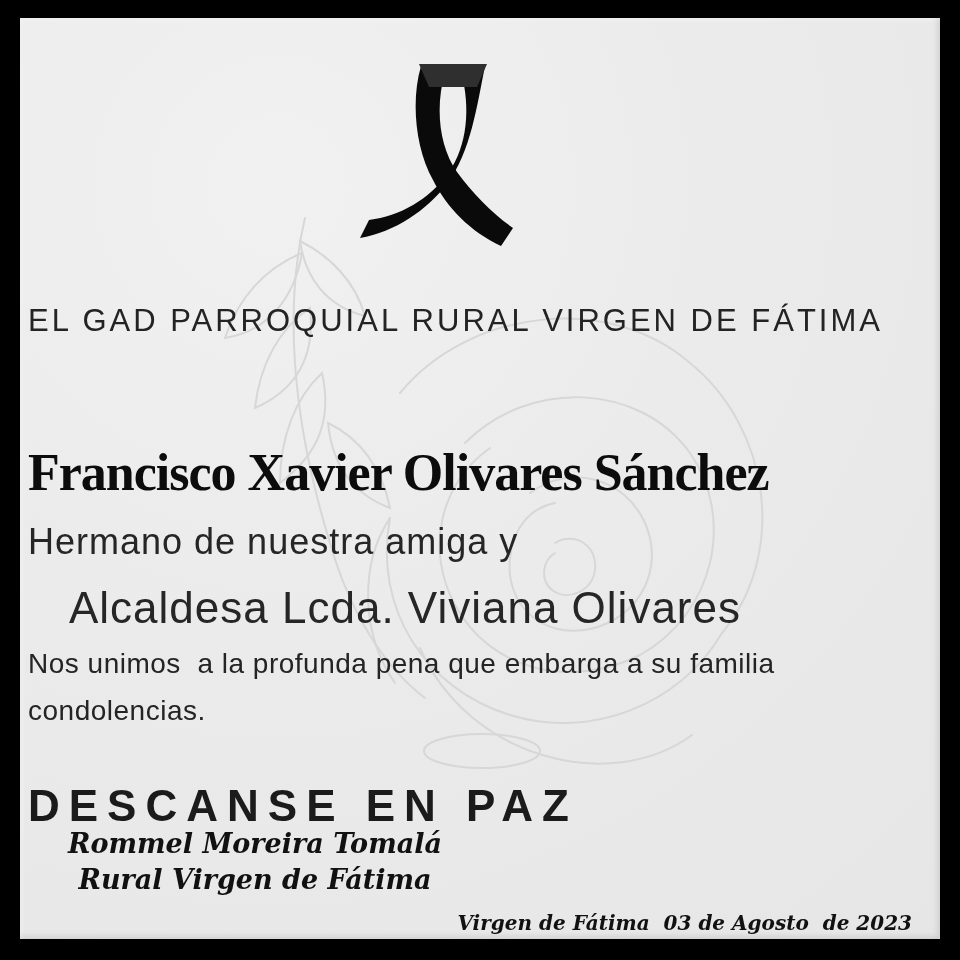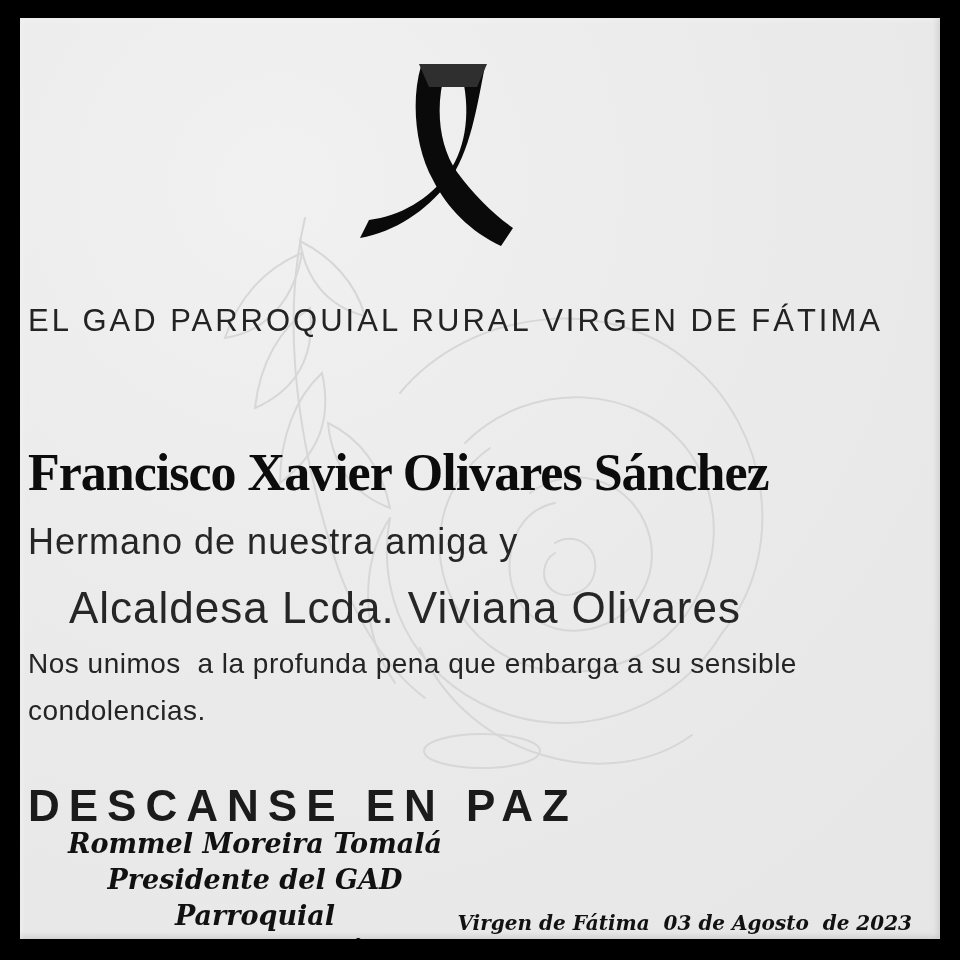--- a/index.html
+++ b/index.html
@@ -142,27 +142,26 @@
 
   <div class="txt org-line">EL GAD PARROQUIAL RURAL VIRGEN DE FÁTIMA</div>
 
 
   <div class="txt relation-1">Hermano de nuestra amiga y</div>
 
   <div class="txt deceased-name">Francisco Xavier Olivares Sánchez</div>
   <div class="txt relation-2">Alcaldesa Lcda. Viviana Olivares</div>
 
   <div class="txt condolence">
-    <div class="cond-line">Nos unimos  a la profunda pena que embarga a su sensible</div>
+    <div class="cond-line">Nos unimos  a la profunda pena que embarga a su familia</div>
     <div class="cond-line">condolencias.</div>
   </div>
 
   <div class="txt rip-line">DESCANSE EN PAZ</div>
 
   <div class="signature">
     <div>Rommel Moreira Tomalá</div>
-    <div>Presidente del GAD Parroquial</div>
     <div>Rural Virgen de Fátima</div>
   </div>
 
   <div class="dateline">Virgen de Fátima  03 de Agosto  de 2023</div>
 
 </div>
 
 </body></html>

